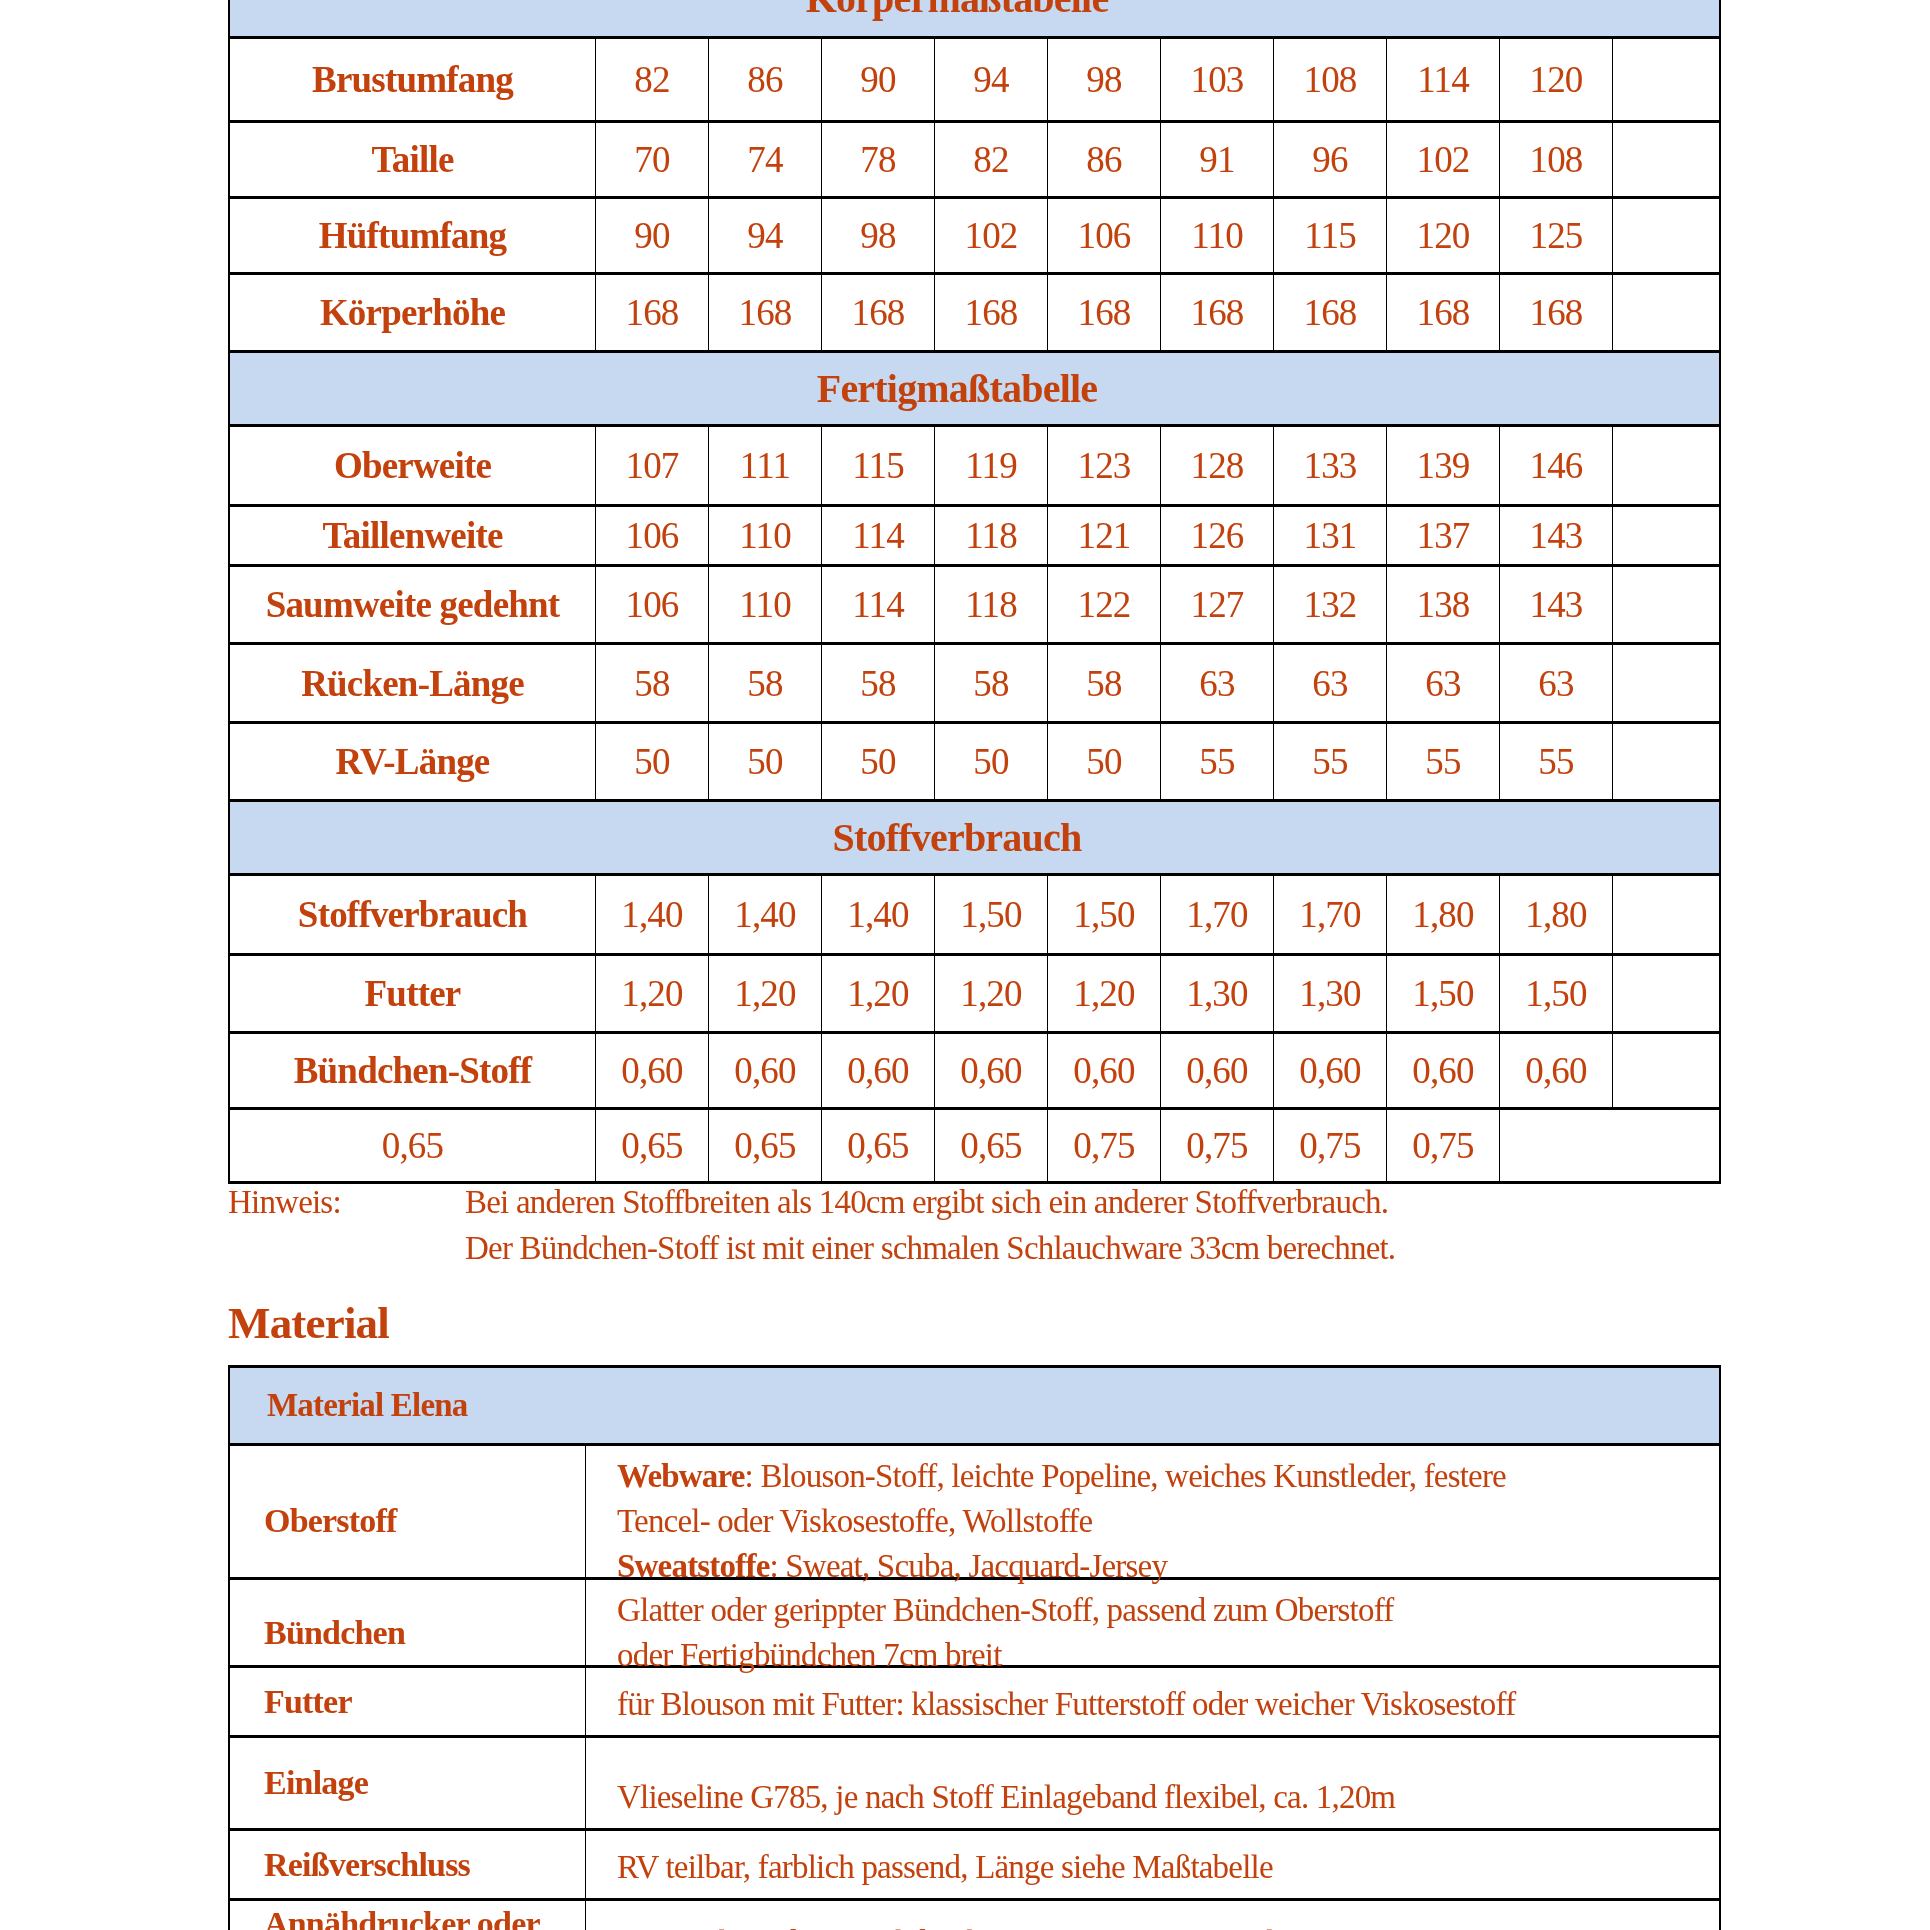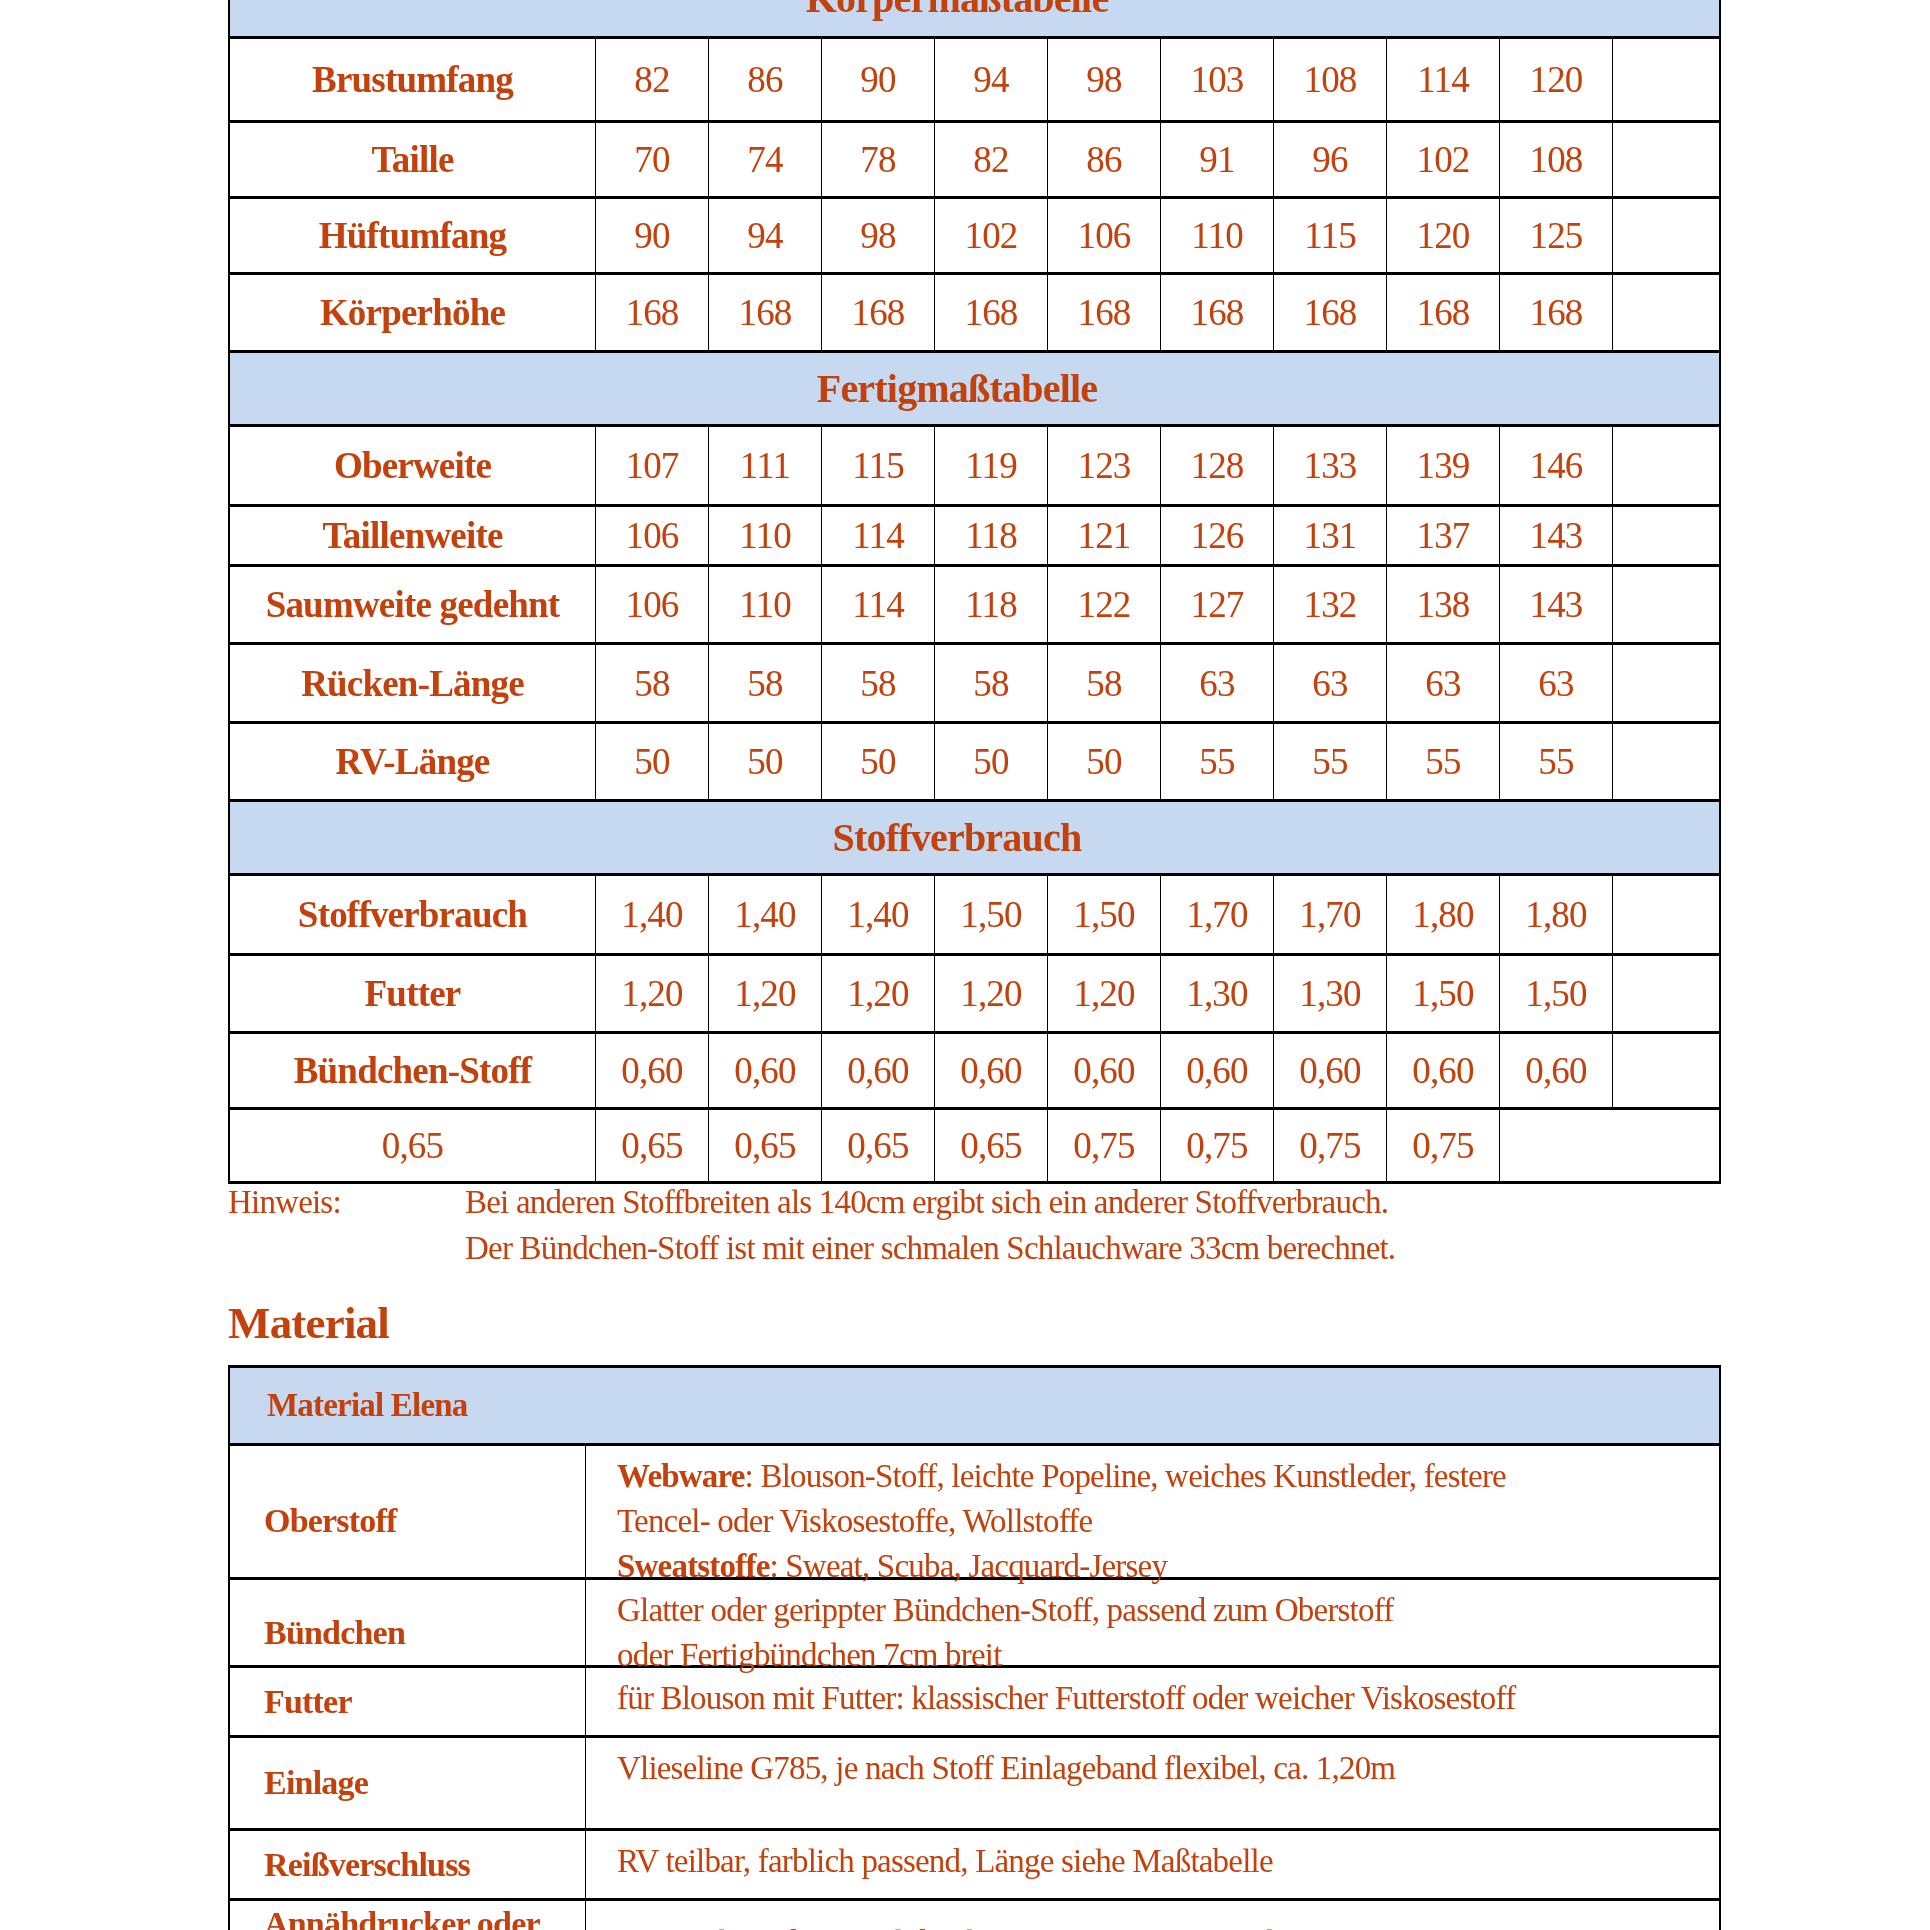--- a/index.html
+++ b/index.html
@@ -68,21 +68,21 @@
     display:grid; grid-template-columns:356px 1fr;
     border-top:3.1px solid #000;
   }
   .mlabel {
     padding-left:34px; border-right:1.6px solid #000;
     display:flex; align-items:center;
     font-weight:bold; font-size:34px;
   }
   .mbody {
     padding:7.8px 15.6px 7.8px 31px;
-    display:flex; flex-direction:column; justify-content:space-between;
+    display:flex; flex-direction:column; justify-content:flex-end;
     font-size:33px; line-height:45px;
   }
   .mrow.cutrow .mlabel { align-items:flex-start; padding-top:3.1px; line-height:39px; }
   .mrow.cutrow .mbody { justify-content:flex-start; padding-top:18.7px; }
   .b { font-weight:bold; }
 </style>
 </head>
 <body>
 
 <div class="page">

